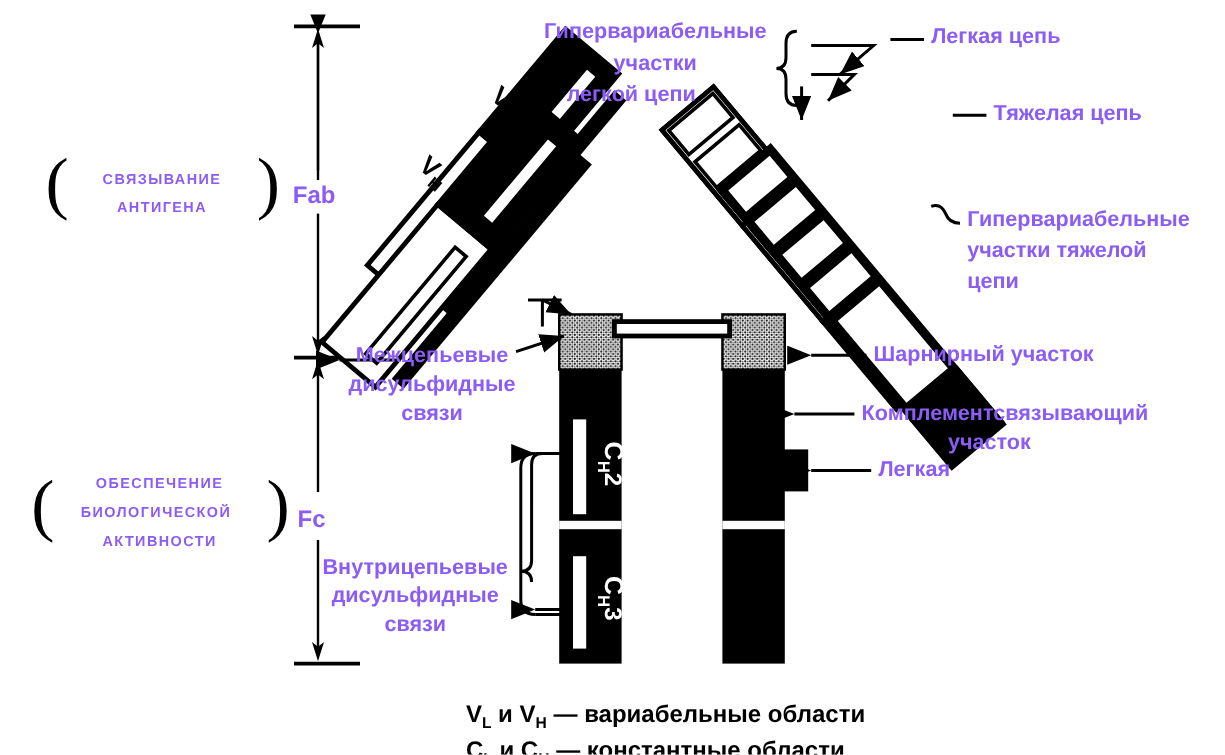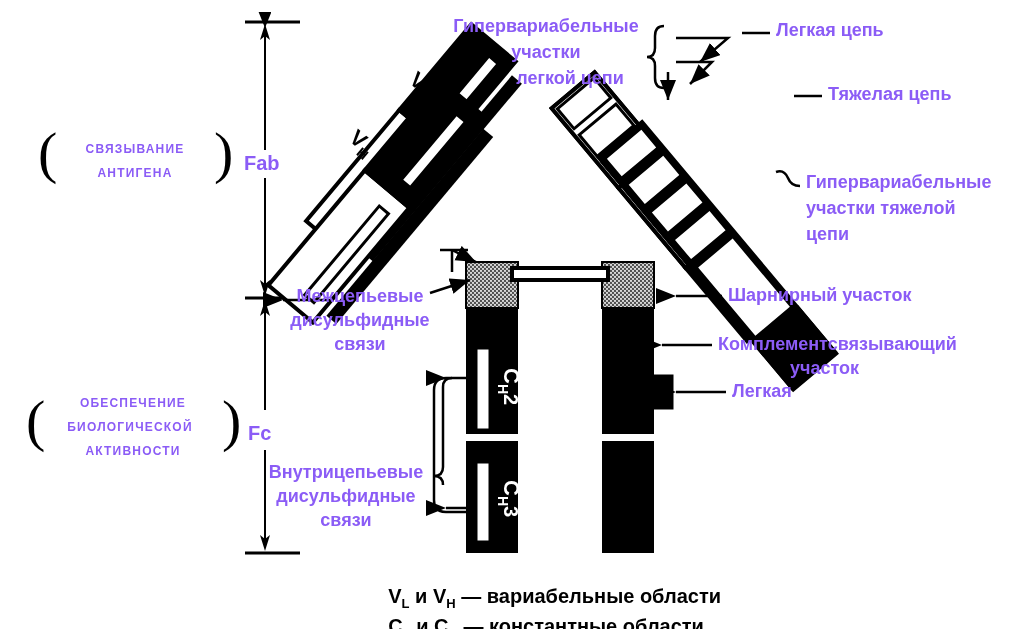--- a/index.html
+++ b/index.html
@@ -165,21 +165,21 @@
 
   <div class="paren" style="left:26px;top:392px;">(</div>
   <div class="paren" style="left:222px;top:392px;">)</div>
   <div class="lbl big ctr" style="left:40px;top:396px;width:186px;">ОБЕСПЕЧЕНИЕ</div>
   <div class="lbl big ctr" style="left:30px;top:420px;width:200px;">БИОЛОГИЧЕСКОЙ</div>
   <div class="lbl big ctr" style="left:40px;top:444px;width:186px;">АКТИВНОСТИ</div>
   <div class="lbl" style="left:248px;top:422px;font-size:20px;">Fc</div>
 
   <div class="lbl mid ctr" style="left:428px;top:16px;width:236px;">Гипервариабельные</div>
   <div class="lbl mid ctr" style="left:428px;top:42px;width:236px;text-align:center;">участки</div>
-  <div class="lbl mid ctr" style="left:452px;top:68px;width:236px;text-align:center;">легкой цепи</div>
+  <div class="lbl mid ctr" style="left:408px;top:68px;width:236px;text-align:center;">легкой цепи</div>
 
   <div class="lbl mid" style="left:776px;top:20px;">Легкая цепь</div>
   <div class="lbl mid" style="left:828px;top:84px;">Тяжелая цепь</div>
 
   <div class="lbl mid" style="left:806px;top:172px;">Гипервариабельные</div>
   <div class="lbl mid" style="left:806px;top:198px;">участки тяжелой</div>
   <div class="lbl mid" style="left:806px;top:224px;">цепи</div>
 
   <div class="lbl mid ctr" style="left:284px;top:286px;width:152px;">Межцепьевые</div>
   <div class="lbl mid ctr" style="left:284px;top:310px;width:152px;">дисульфидные</div>

